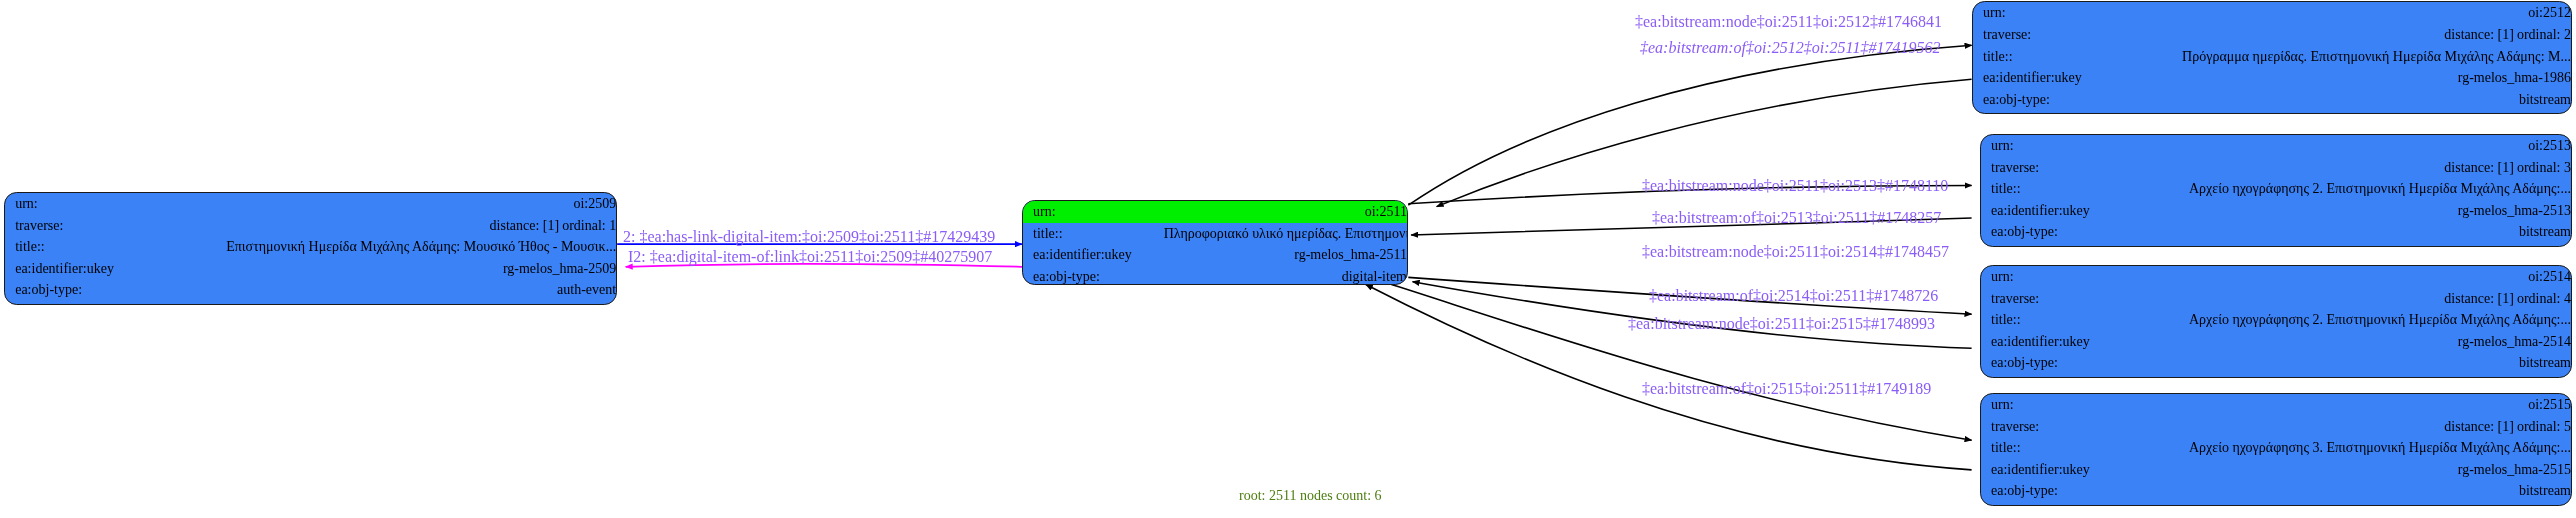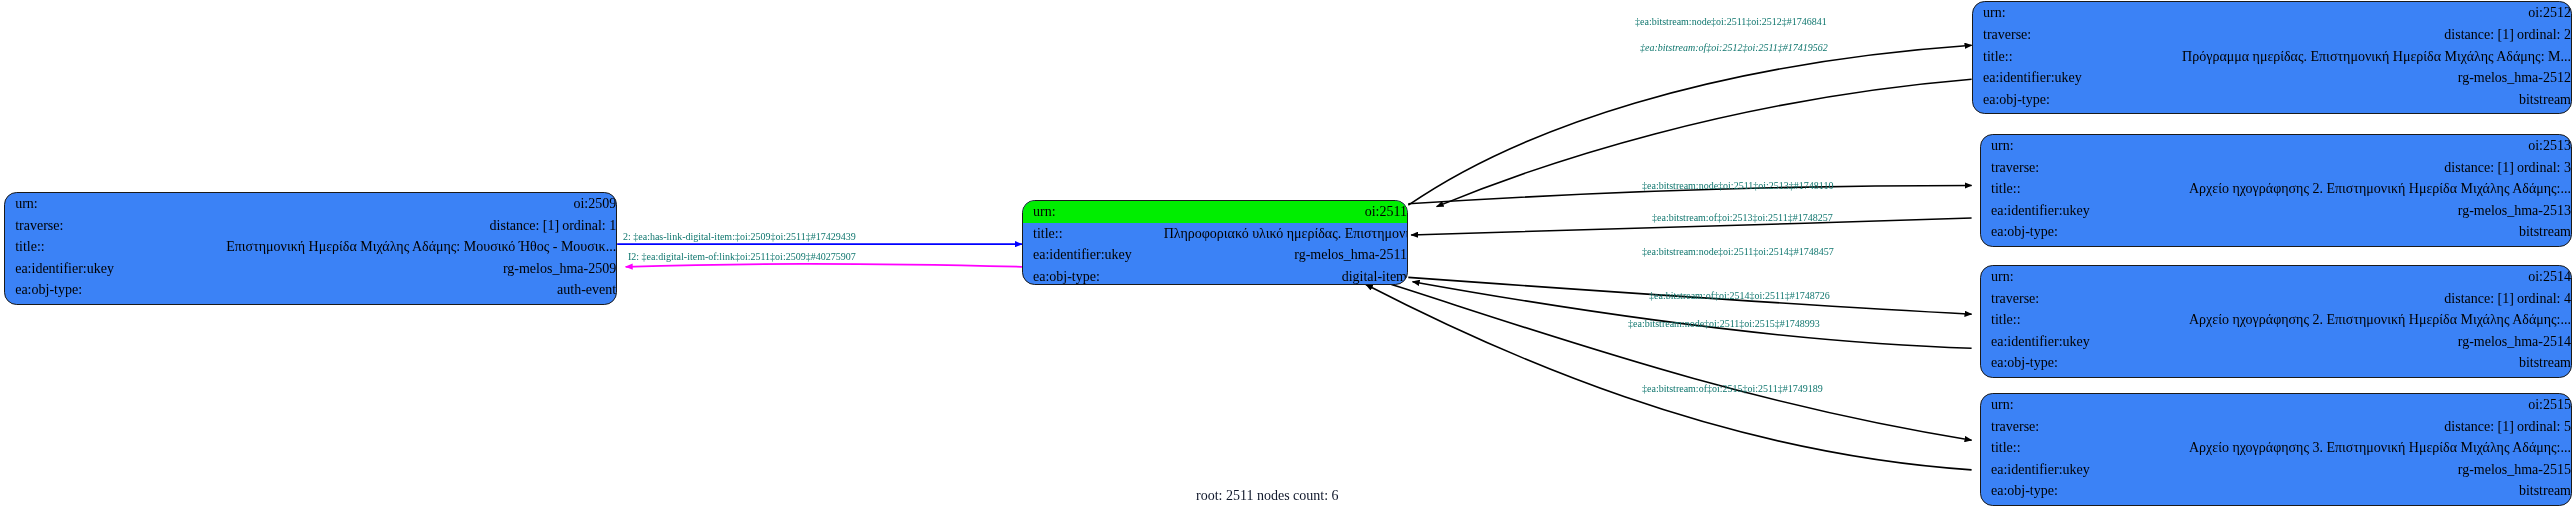--- a/index.html
+++ b/index.html
@@ -10,22 +10,22 @@
 
   .node{position:absolute;box-sizing:border-box;border:1.1px solid #1a1a1a;border-radius:12.7px;background:#3b82f6;overflow:hidden;}
   .node table{border-collapse:collapse;width:100%;table-layout:fixed;}
   .node td{padding:0 0 0 0;font-size:14px;line-height:21.6px;white-space:nowrap;vertical-align:middle;}
   .k{width:125px;padding-left:10px !important;}
   .v{padding-left:5.7px !important;text-align:right;}
   .hl .k,.hl .v{background:#00ee00;}
   .v-sub{display:inline-block;}
   .ord{display:inline-block;padding-left:3px;}
 
-  .elabel{position:absolute;font-size:10px;line-height:15.6px;white-space:nowrap;color:#0f766e;background:transparent;}
-  .caption{position:absolute;font-size:14px;white-space:nowrap;color:#0f172a;}
+  .elabel{position:absolute;font-size:16px;line-height:15.6px;white-space:nowrap;color:#8b5cf6;background:transparent;}
+  .caption{position:absolute;font-size:14px;white-space:nowrap;color:#4d7c0f;margin-left:43px;}
 </style>
 </head>
 <body>
 
 <div id="stage">
 
   <svg id="edges" viewBox="0 0 3640 732">
     <defs>
       <marker id="ar-blk" markerWidth="11" markerHeight="9" refX="10" refY="4.5" orient="auto" markerUnits="userSpaceOnUse">
         <path d="M0,0 L11,4.5 L0,9 z" fill="#000"></path>
@@ -134,21 +134,21 @@
       <tr>
         <td class="k">traverse:</td>
         <td class="v"><span class="v-sub">distance: [1]</span><span class="ord">ordinal: 2</span></td>
       </tr>
       <tr>
         <td class="k">title::</td>
         <td class="v">Πρόγραμμα ημερίδας. Επιστημονική Ημερίδα Μιχάλης Αδάμης: Μ...</td>
       </tr>
       <tr>
         <td class="k">ea:identifier:ukey</td>
-        <td class="v">rg-melos_hma-2512</td>
+        <td class="v">rg-melos_hma-1986</td>
       </tr>
       <tr>
         <td class="k">ea:obj-type:</td>
         <td class="v">bitstream</td>
       </tr>
     </tbody>
       </table>
   </div>
 
   <div class="node" style="left:1980px;top:134px;width:592px;height:113px;">

